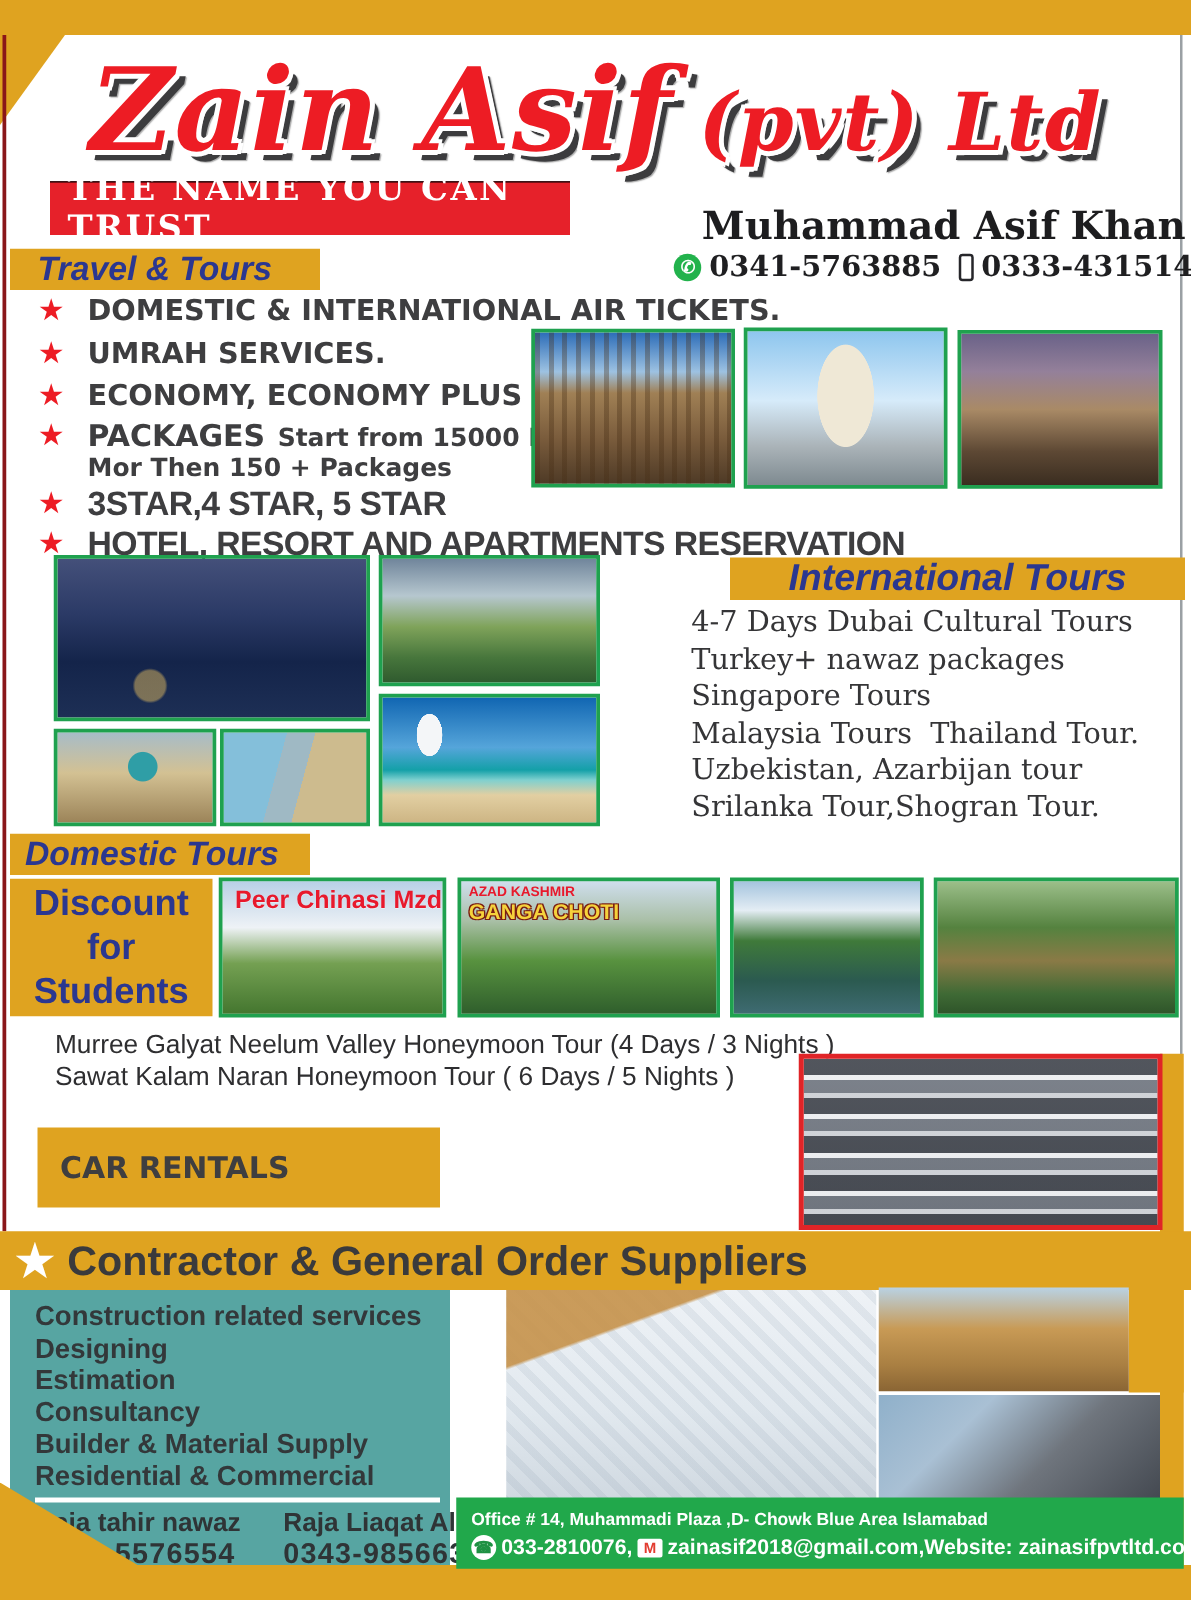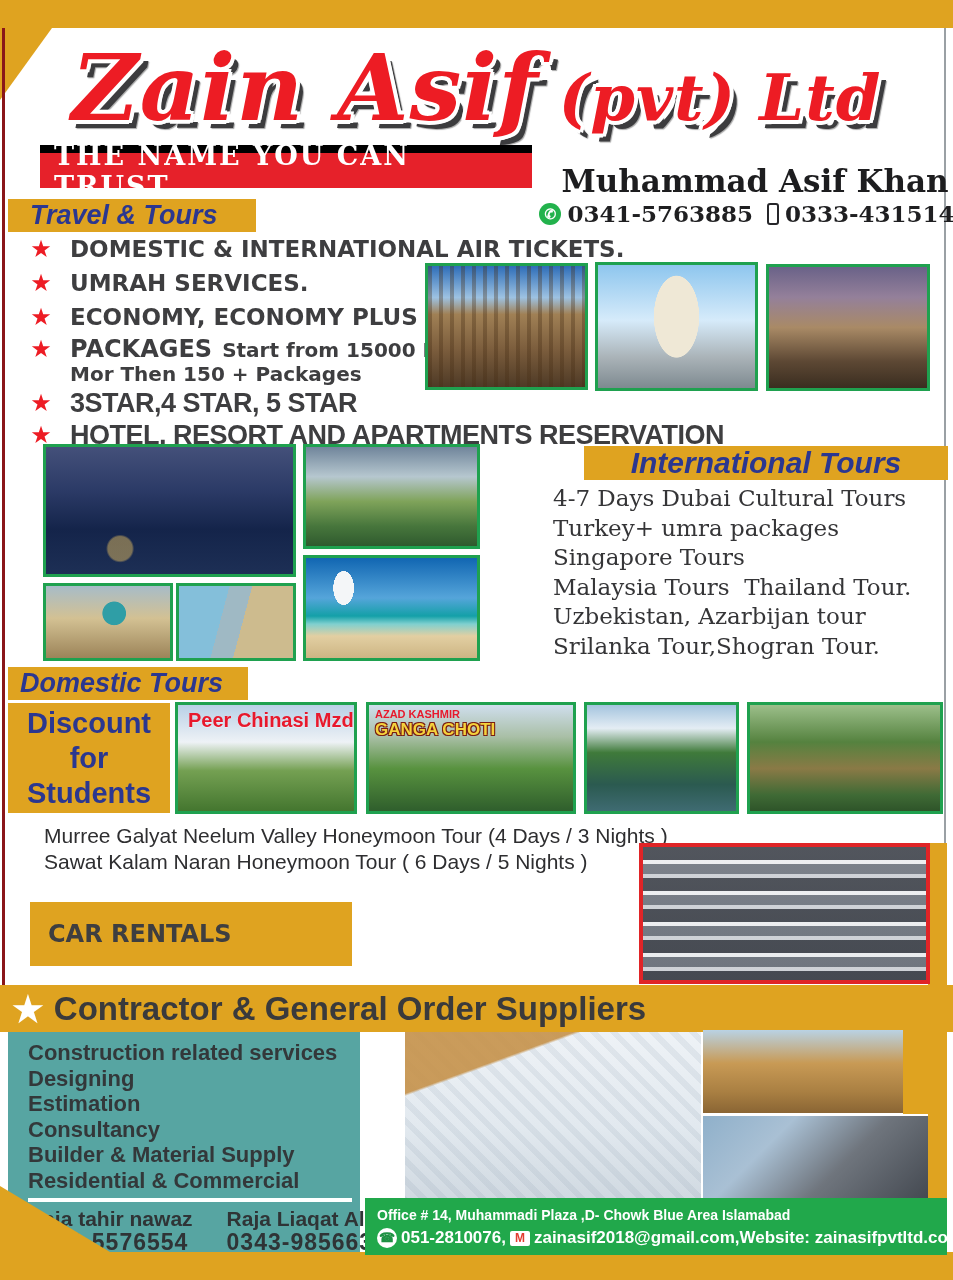--- a/index.html
+++ b/index.html
@@ -19,21 +19,21 @@
   .gold-patch{left:903px;top:1030px;width:44px;height:84px;}
 
   
   .logo{left:30px;top:34px;width:893px;height:112px;display:flex;align-items:baseline;justify-content:center;gap:20px;white-space:nowrap;}
   .logo-main,.logo-suffix{font-family:"DejaVu Serif",serif;font-style:italic;font-weight:bold;color:#ED1C24;letter-spacing:1px;
     text-shadow:-3px -3px 0 #fff,3px -3px 0 #fff,-3px 3px 0 #fff,3px 3px 0 #fff,0 -4px 0 #fff,0 4px 0 #fff,-4px 0 0 #fff,4px 0 0 #fff,
       7px 8px 0 #3c3c3e,8px 9px 1px rgba(0,0,0,.35);}
   .logo-main{font-size:92px;}
   .logo-suffix{font-size:64px;}
 
-  .tagline{left:40px;top:145px;width:492px;height:43px;background:#E6212A;border-top:8px solid #000000;
+  .tagline{left:40px;top:145px;width:416px;height:43px;background:#E6212A;border-top:1px solid #000000;
     box-sizing:border-box;display:flex;align-items:center;padding-left:14px;}
   .tagline span{font-family:"DejaVu Serif",serif;font-weight:bold;font-size:27px;color:#fff;letter-spacing:2px;}
 
   .owner-name{left:555px;top:163px;width:400px;text-align:center;font-family:"DejaVu Serif",serif;font-weight:bold;font-size:31px;color:#1d1d1f;}
   .phones-row{left:555px;top:200px;width:400px;display:flex;align-items:center;justify-content:center;gap:6px;
     font-family:"DejaVu Serif",serif;font-weight:bold;font-size:23px;color:#1f1f21;white-space:nowrap;}
   .wa-icon{width:22px;height:22px;border-radius:50%;background:#22B24C;color:#fff;font-size:14px;line-height:22px;text-align:center;flex:0 0 auto;}
   .mob-icon{width:12px;height:22px;border:2px solid #26262a;border-radius:3px;background:#fff;box-sizing:border-box;flex:0 0 auto;margin-left:8px;}
 
   .travel-heading{left:8px;top:199px;width:248px;height:33px;display:flex;align-items:center;padding-left:22px;box-sizing:border-box;}
@@ -213,21 +213,21 @@
   <div class="ph cg2 p-pagoda"></div>
   <div class="ph cg3 p-uzbek"></div>
   <div class="ph cg4 p-doha"></div>
   <div class="ph cg5 p-burj"></div>
 
   <div class="abs intl-heading gold">
     <span>International Tours</span>
   </div>
   <div class="abs intl-list">
     <div>4-7 Days Dubai Cultural Tours</div>
-    <div>Turkey+ umra packages</div>
+    <div>Turkey+ nawaz packages</div>
     <div>Singapore Tours</div>
     <div>Malaysia Tours  Thailand Tour.</div>
     <div>Uzbekistan, Azarbijan tour</div>
     <div>Srilanka Tour,Shogran Tour.</div>
   </div>
 
   <div class="abs domestic-heading gold">
     <span>Domestic Tours</span>
   </div>
 
@@ -284,21 +284,21 @@
   </div>
 
   <div class="ph-nb c1 p-c1"></div>
   <div class="ph-nb c2 p-c2"></div>
   <div class="ph-nb c3 p-c3"></div>
 
   <div class="abs footer">
     <div class="f-line1">Office # 14, Muhammadi Plaza ,D- Chowk Blue Area Islamabad</div>
     <div class="f-line2">
       <span class="tel-icon">☎</span>
-      <span>051-2810076,</span>
+      <span>033-2810076,</span>
       <span class="gm-icon">M</span>
       <span>zainasif2018@gmail.com,Website: zainasifpvtltd.com</span>
     </div>
   </div>
 
   <div class="abs wedge-bl"></div>
   <div class="abs bottom-band gold"></div>
 
 </div>
 

